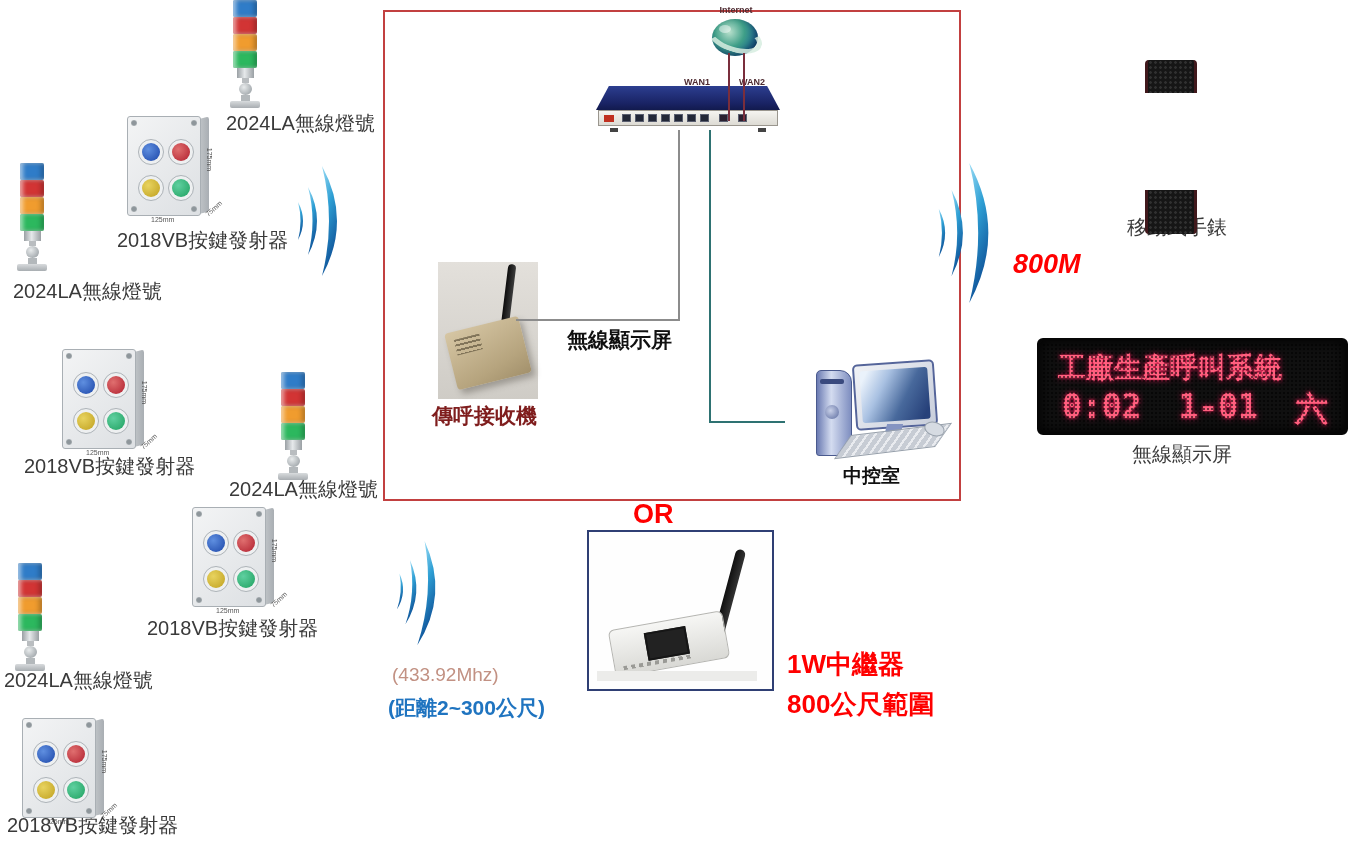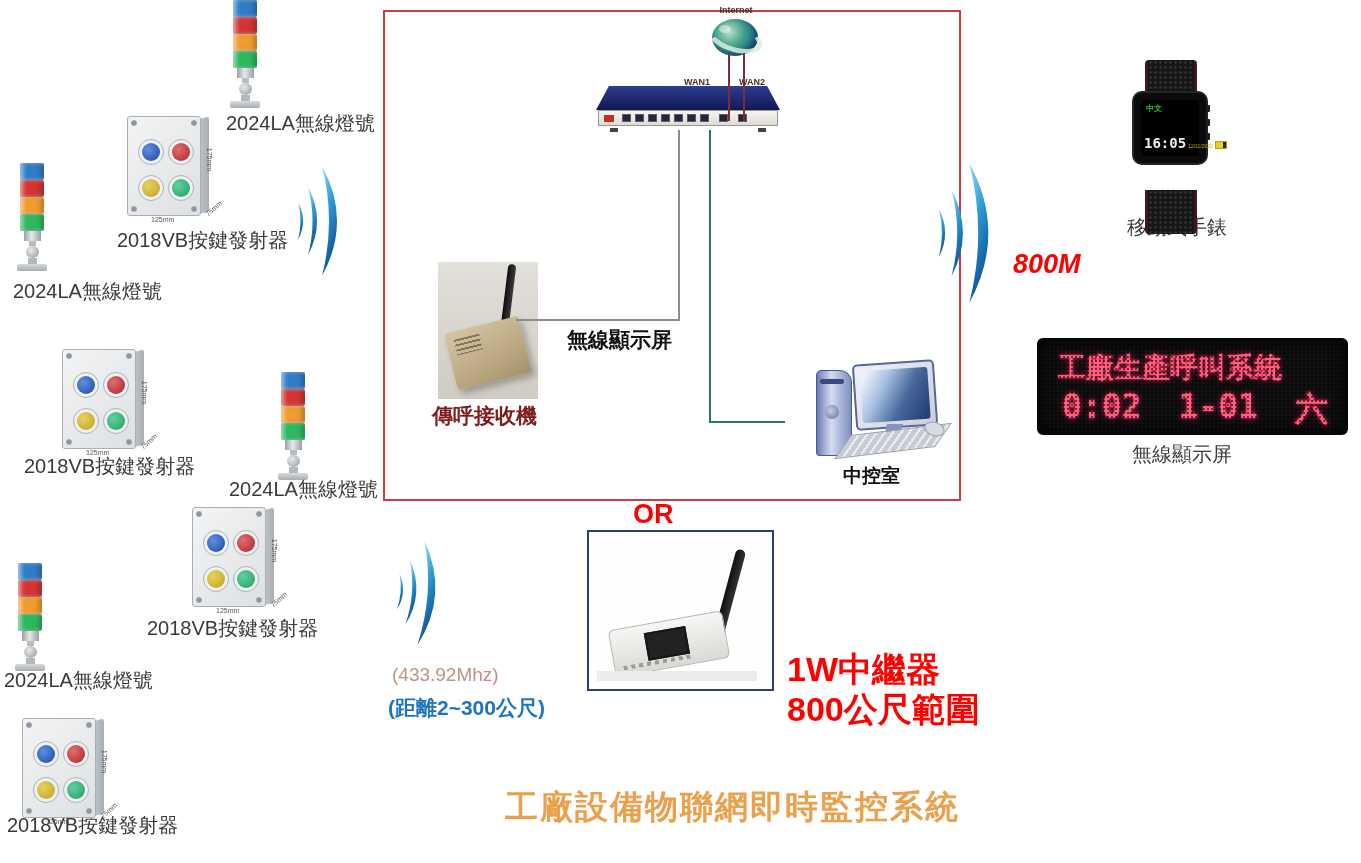--- a/index.html
+++ b/index.html
@@ -2,21 +2,21 @@
 <html><head>
 <meta charset="utf-8">
 <style>
   html,body{margin:0;padding:0;background:#fff;}
   #canvas{position:relative;width:1361px;height:863px;background:#ffffff;overflow:hidden;
           font-family:"Liberation Sans",sans-serif;}
 
   
   .lbl{position:absolute;white-space:nowrap;color:#3a3a3a;font-size:20px;line-height:1.15;}
   .lbl-serif{font-family:"Liberation Serif",serif;font-weight:700;color:#101010;}
-  .lbl-red{color:#ff0000;font-weight:700;font-size:34px;}
+  .lbl-red{color:#ff0000;font-weight:700;font-size:26px;}
   .lbl-brick{color:#7f1d1d;font-weight:700;font-size:21px;}
   .lbl-freq{color:#c29183;font-size:19px;}
   .lbl-dist{color:#1f74c0;font-weight:700;font-size:21px;}
   .lbl-title{color:#e9a14d;font-weight:700;font-size:33px;letter-spacing:2px;}
   .lbl-tiny{font-size:9px;font-weight:700;color:#4d2a30;}
 
   
   .zone{position:absolute;left:383px;top:10px;width:574px;height:487px;border:2px solid #c24040;}
 
   
@@ -357,33 +357,20 @@
       </div>
     <div class="m-neck"></div>
     <div class="m-base"></div>
     <div class="keyboard"></div>
     <div class="mouse"></div>
   </div>
   <div class="lbl lbl-serif" style="left:843px;top:465px;font-size:19px;">中控室</div>
 
   <div class="watch">
     <div class="strap strap-top"></div>
-    <div class="watch-body">
-      <div class="watch-screen">
-        <span class="w-lang">中文</span>
-        <div class="w-time-row">
-          <span class="w-time">16:05</span>
-          <span class="w-date">12/11/2020</span>
-          <span class="w-batt"></span>
-        </div>
-      </div>
-      <span class="w-btn wb1"></span>
-      <span class="w-btn wb2"></span>
-      <span class="w-btn wb3"></span>
-    </div>
     <div class="strap strap-bottom"></div>
   </div>
   <div class="lbl" style="left:1127px;top:216px;">移動式手錶</div>
 
   <div class="lbl lbl-red" style="left:1013px;top:249px;font-size:27px;font-style:italic;">800M</div>
 
   <div class="led">
     <div class="led-line1">工廠生產呼叫系統</div>
     <div class="led-line2">
       <span>0:02</span>
@@ -401,15 +388,14 @@
     <div class="rep-body">
       <div class="rep-screen"></div>
     </div>
   </div>
   <div class="lbl lbl-red" style="left:787px;top:650px;">1W中繼器</div>
   <div class="lbl lbl-red" style="left:787px;top:690px;">800公尺範圍</div>
 
   <div class="lbl lbl-freq" style="left:392px;top:664px;">(433.92Mhz)</div>
   <div class="lbl lbl-dist" style="left:388px;top:696px;">(距離2~300公尺)</div>
 
-  <div class="lbl lbl-title" style="left:505px;top:788px;">工廠設備物聯網即時監控系統</div>
 
 </div>
 
 </body></html>

